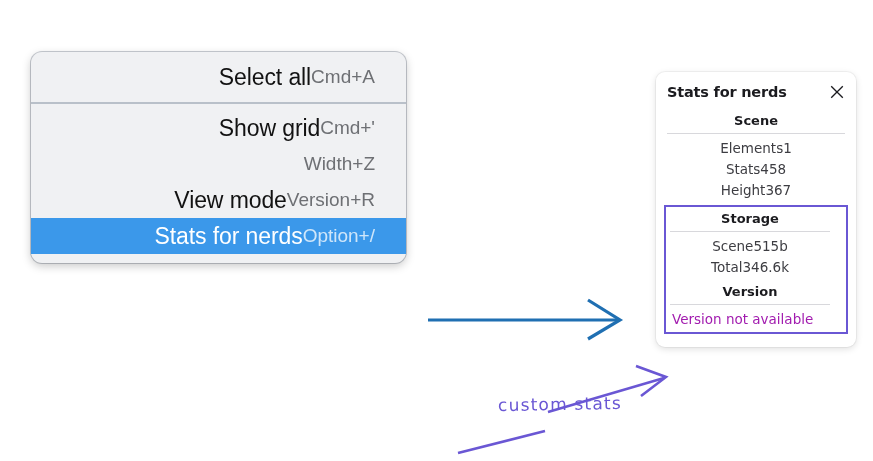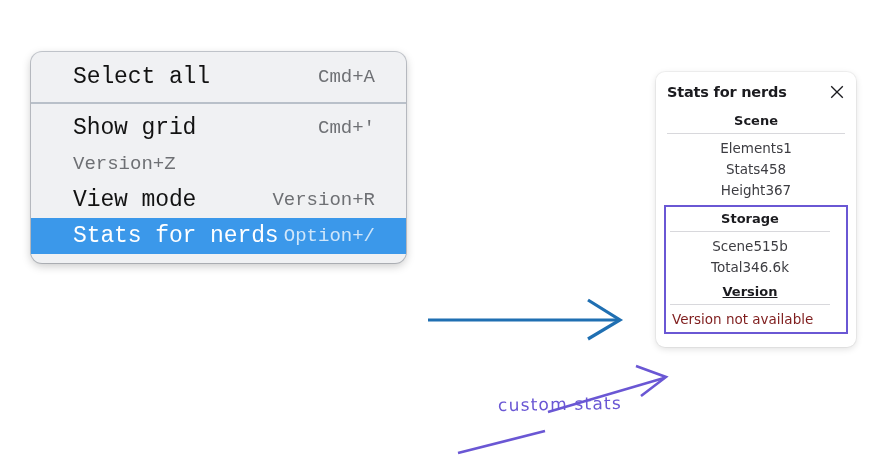--- a/index.html
+++ b/index.html
@@ -32,26 +32,25 @@
     padding: 0;
   }
   .menu-divider {
     height: 2px;
     background: #b9c0c9;
     margin: 7px 0 6px 0;
   }
   .menu-item {
     display: flex;
     align-items: center;
-    justify-content: space-between;
+    justify-content: flex-end;
     height: 36px;
     padding: 0 31px 0 42px;
     box-sizing: border-box;
     cursor: default;
-    font-family: Liberation Mono, monospace;
   }
   .menu-item.selected {
     background: #3b98ea;
   }
   .menu-label {
     font-size: 23px;
     color: #121212;
     letter-spacing: -0.1px;
     white-space: nowrap;
   }
@@ -121,21 +120,21 @@
 
   
   .custom-block {
     border: 2px solid #6a57d4;
     margin: 5px -3px 0 -3px;
     padding: 2px 16px 4px 4px;
     box-sizing: border-box;
   }
   .version-line {
     font-size: 13.5px;
-    color: #7f1d1d;
+    color: #a21caf;
     padding: 3px 2px 1px 2px;
     white-space: nowrap;
   }
 
   
   #annotations {
     position: absolute;
     left: 0; top: 0;
     width: 873px; height: 461px;
     pointer-events: none;
@@ -165,21 +164,21 @@
   </div>
 
   <div class="menu-divider"></div>
 
   <div class="menu-section">
     <div class="menu-item">
       <span class="menu-label">Show grid</span>
       <span class="menu-shortcut">Cmd+'</span>
     </div>
     <div class="menu-item">
-      <span class="menu-shortcut">Version+Z</span>
+      <span class="menu-shortcut">Width+Z</span>
     </div>
     <div class="menu-item">
       <span class="menu-label">View mode</span>
       <span class="menu-shortcut">Version+R</span>
     </div>
     <div class="menu-item selected">
       <span class="menu-label">Stats for nerds</span>
       <span class="menu-shortcut">Option+/</span>
     </div>
   </div>
@@ -221,21 +220,21 @@
 
     <div class="stat-row">
       <span class="stat-key">Scene</span>
       <span class="stat-val">515b</span>
     </div>
     <div class="stat-row">
       <span class="stat-key">Total</span>
       <span class="stat-val">346.6k</span>
     </div>
 
-    <div class="section-head" style="padding-top:7px;text-decoration:underline;">Version</div>
+    <div class="section-head" style="padding-top:7px;">Version</div>
     <div class="rule"></div>
 
     <div class="version-line">Version not available</div>
   </div>
 
 </div>
 
 <svg id="annotations" viewBox="0 0 873 461">
 
   <g>

